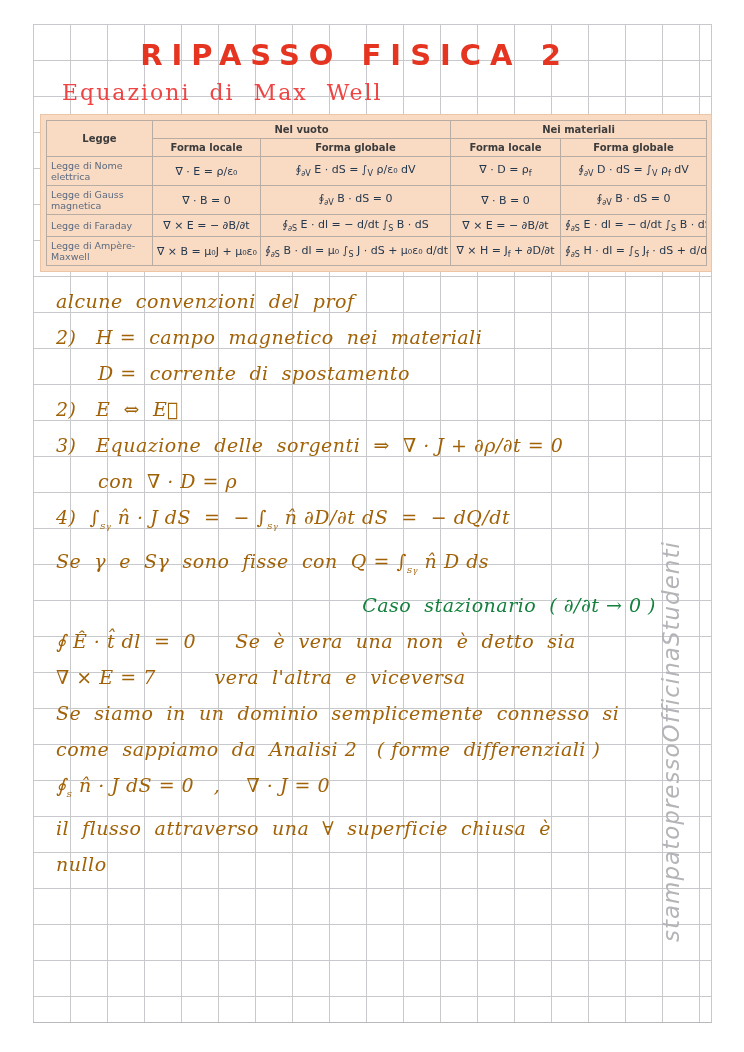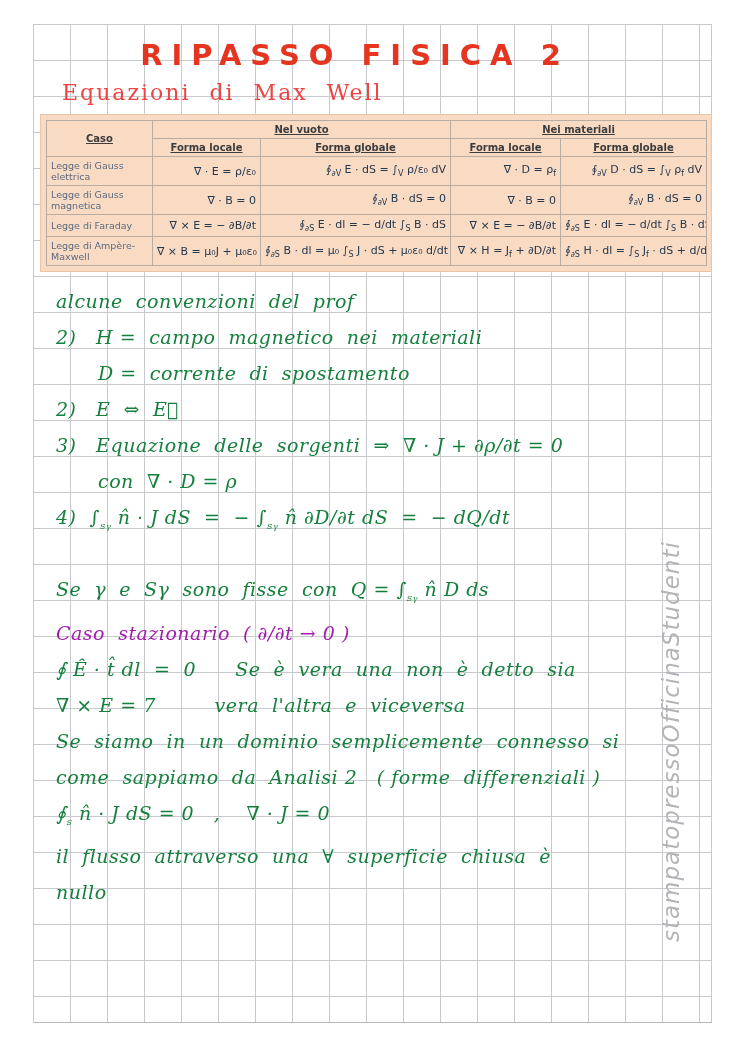--- a/index.html
+++ b/index.html
@@ -33,39 +33,39 @@
   
   .mtable-wrap{
     position:absolute;left:40px;top:114px;width:672px;box-sizing:border-box;
     background:#f9dac3;padding:5px;border:1px solid #ecc5a7;
   }
   table.mtable{border-collapse:collapse;width:100%;table-layout:fixed;}
   table.mtable th,table.mtable td{
     border:1px solid #b9aca2;padding:3px 4px;background:#f9dac3;
     font-family:"DejaVu Sans",sans-serif;
   }
-  table.mtable th{font-size:10px;font-weight:bold;color:#3c3c3c;text-align:center;text-decoration:underline;}
+  table.mtable th{font-size:10px;font-weight:bold;color:#3c3c3c;text-align:center;}
   td.rname{font-size:9.5px;color:#5b6b80;text-align:left;}
   td.formula{
-    font-size:11px;color:#24384e;text-align:right;
+    font-size:11px;color:#24384e;text-align:center;
     font-family:"DejaVu Serif",serif;white-space:nowrap;overflow:hidden;
   }
   td.formula sub, .note-line sub{font-size:8px;}
 
   
   .notes{position:absolute;left:56px;top:284px;width:600px;}
   .note-line{
     min-height:36px;line-height:34px;white-space:pre-wrap;
     font-family:"DejaVu Serif",serif;font-style:italic;
-    font-size:19px;color:#15803d;letter-spacing:0.5px;
+    font-size:19px;color:#a16207;letter-spacing:0.5px;
   }
-  .note-line.red{color:#a21caf;}
+  .note-line.red{color:#15803d;text-align:right;}
   .note-line.ind1{padding-left:42px;}
   .note-line.ind2{padding-left:128px;}
-  .note-line.gap{margin-top:28px;}
+  .note-line.gap{}
 
   .watermark{
     position:absolute;left:658px;top:942px;width:410px;
     transform:rotate(-90deg);transform-origin:0 0;
     color:#b4b4b8;font-size:23px;font-style:italic;letter-spacing:1px;
     font-family:"DejaVu Sans",sans-serif;white-space:nowrap;
   }
 </style>
 </head>
 <body>
@@ -82,34 +82,34 @@
     <table class="mtable">
       <colgroup>
         <col style="width:106px">
           <col style="width:108px">
           <col style="width:190px">
         <col style="width:110px">
           <col style="width:146px">
       </colgroup>
       <thead>
           <tr>
-            <th rowspan="2">Caso</th>
+            <th rowspan="2">Legge</th>
             <th colspan="2">Nel vuoto</th>
             <th colspan="2">Nei materiali</th>
           </tr>
           <tr>
             <th>Forma locale</th>
             <th>Forma globale</th>
             <th>Forma locale</th>
             <th>Forma globale</th>
           </tr>
         </thead>
       <tbody>
           <tr>
-            <td class="rname">Legge di Gauss elettrica</td>
+            <td class="rname">Legge di Nome elettrica</td>
             <td class="formula">∇ · E = ρ/ε₀</td>
             <td class="formula">∮<sub>∂V</sub> E · dS = ∫<sub>V</sub> ρ/ε₀ dV</td>
             <td class="formula">∇ · D = ρ<sub>f</sub></td>
             <td class="formula">∮<sub>∂V</sub> D · dS = ∫<sub>V</sub> ρ<sub>f</sub> dV</td>
           </tr>
           <tr>
             <td class="rname">Legge di Gauss magnetica</td>
             <td class="formula">∇ · B = 0</td>
             <td class="formula">∮<sub>∂V</sub> B · dS = 0</td>
             <td class="formula">∇ · B = 0</td>

